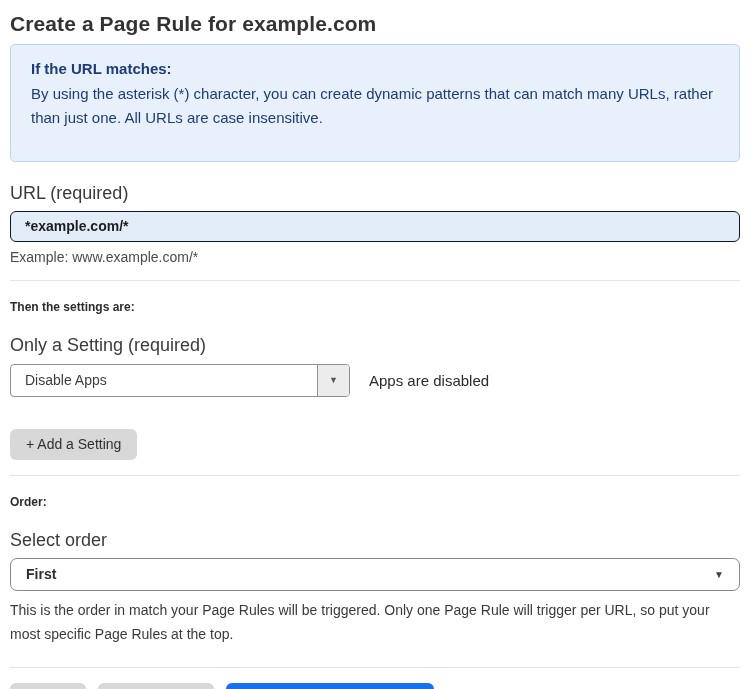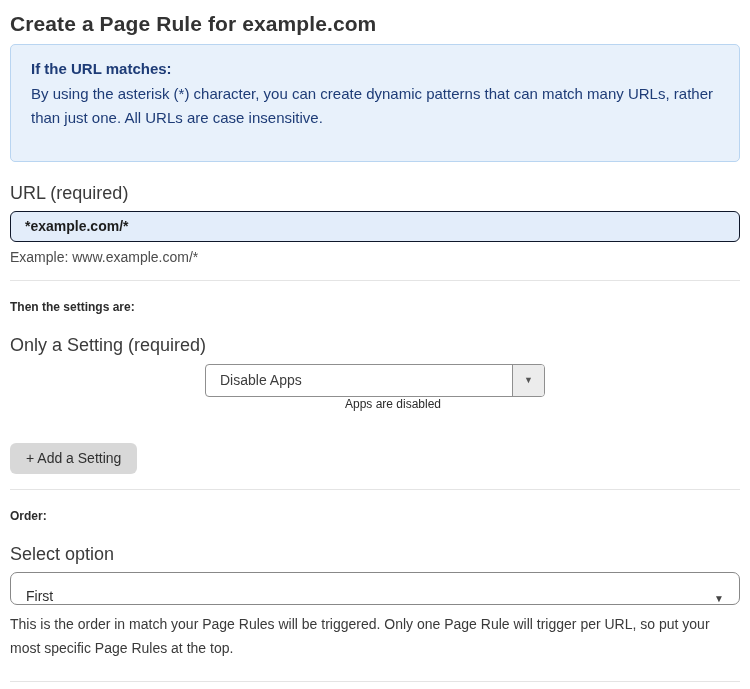--- a/index.html
+++ b/index.html
@@ -76,21 +76,20 @@
     font-size: 12px;
     font-weight: bold;
     color: #2c2c2c;
   }
 
   
   .setting-row {
     margin-top: 8px;
     display: flex;
     align-items: center;
-    flex-direction: column;
   }
   .setting-dropdown {
     width: 340px;
     height: 33px;
     display: flex;
     align-items: stretch;
     border: 1px solid #8f8f8f;
     border-radius: 4px;
     background: #ffffff;
     overflow: hidden;
@@ -108,22 +107,22 @@
     width: 32px;
     background: #ececec;
     border-left: 1px solid #8f8f8f;
     display: flex;
     align-items: center;
     justify-content: center;
     font-size: 9px;
     color: #555555;
   }
   .setting-status {
-    margin-left: 36px;
-    font-size: 12px;
+    margin-left: 19px;
+    font-size: 15px;
     color: #2b2b2b;
   }
 
   .btn {
     display: inline-flex;
     align-items: center;
     justify-content: center;
     height: 32px;
     padding: 0 16px;
     border: none;
@@ -138,24 +137,25 @@
 
   
   .order-select {
     margin-top: 7px;
     width: 730px;
     height: 33px;
     border: 1px solid #888888;
     border-radius: 7px;
     background: #ffffff;
     display: flex;
-    align-items: flex-end;
+    align-items: center;
     justify-content: space-between;
     padding: 0 15px;
     cursor: pointer;
+    font-weight: bold;
   }
   .order-select-value { font-size: 14px; color: #2f2f2f; }
   .order-select-arrow { font-size: 10px; color: #444444; }
   .help-text {
     margin-top: 7px;
     font-size: 14px;
     line-height: 24px;
     color: #3a3a3a;
     width: 730px;
   }
@@ -197,21 +197,21 @@
     </div>
     <div class="setting-status">Apps are disabled</div>
   </div>
 
   <button class="btn btn-gray add-setting-btn">+ Add a Setting</button>
 
   <hr class="divider">
 
   <div class="section-heading">Order:</div>
 
-  <div class="field-label">Select option</div>
+  <div class="field-label">Select order</div>
   <div class="order-select">
     <span class="order-select-value">First</span>
     <span class="order-select-arrow">▼</span>
   </div>
   <div class="help-text">This is the order in match your Page Rules will be triggered. Only one Page Rule will trigger per URL, so put your most specific Page Rules at the top.</div>
 
   <hr class="divider footer-divider">
 
   <div class="footer-actions">
     <button class="btn btn-gray">Cancel</button>

